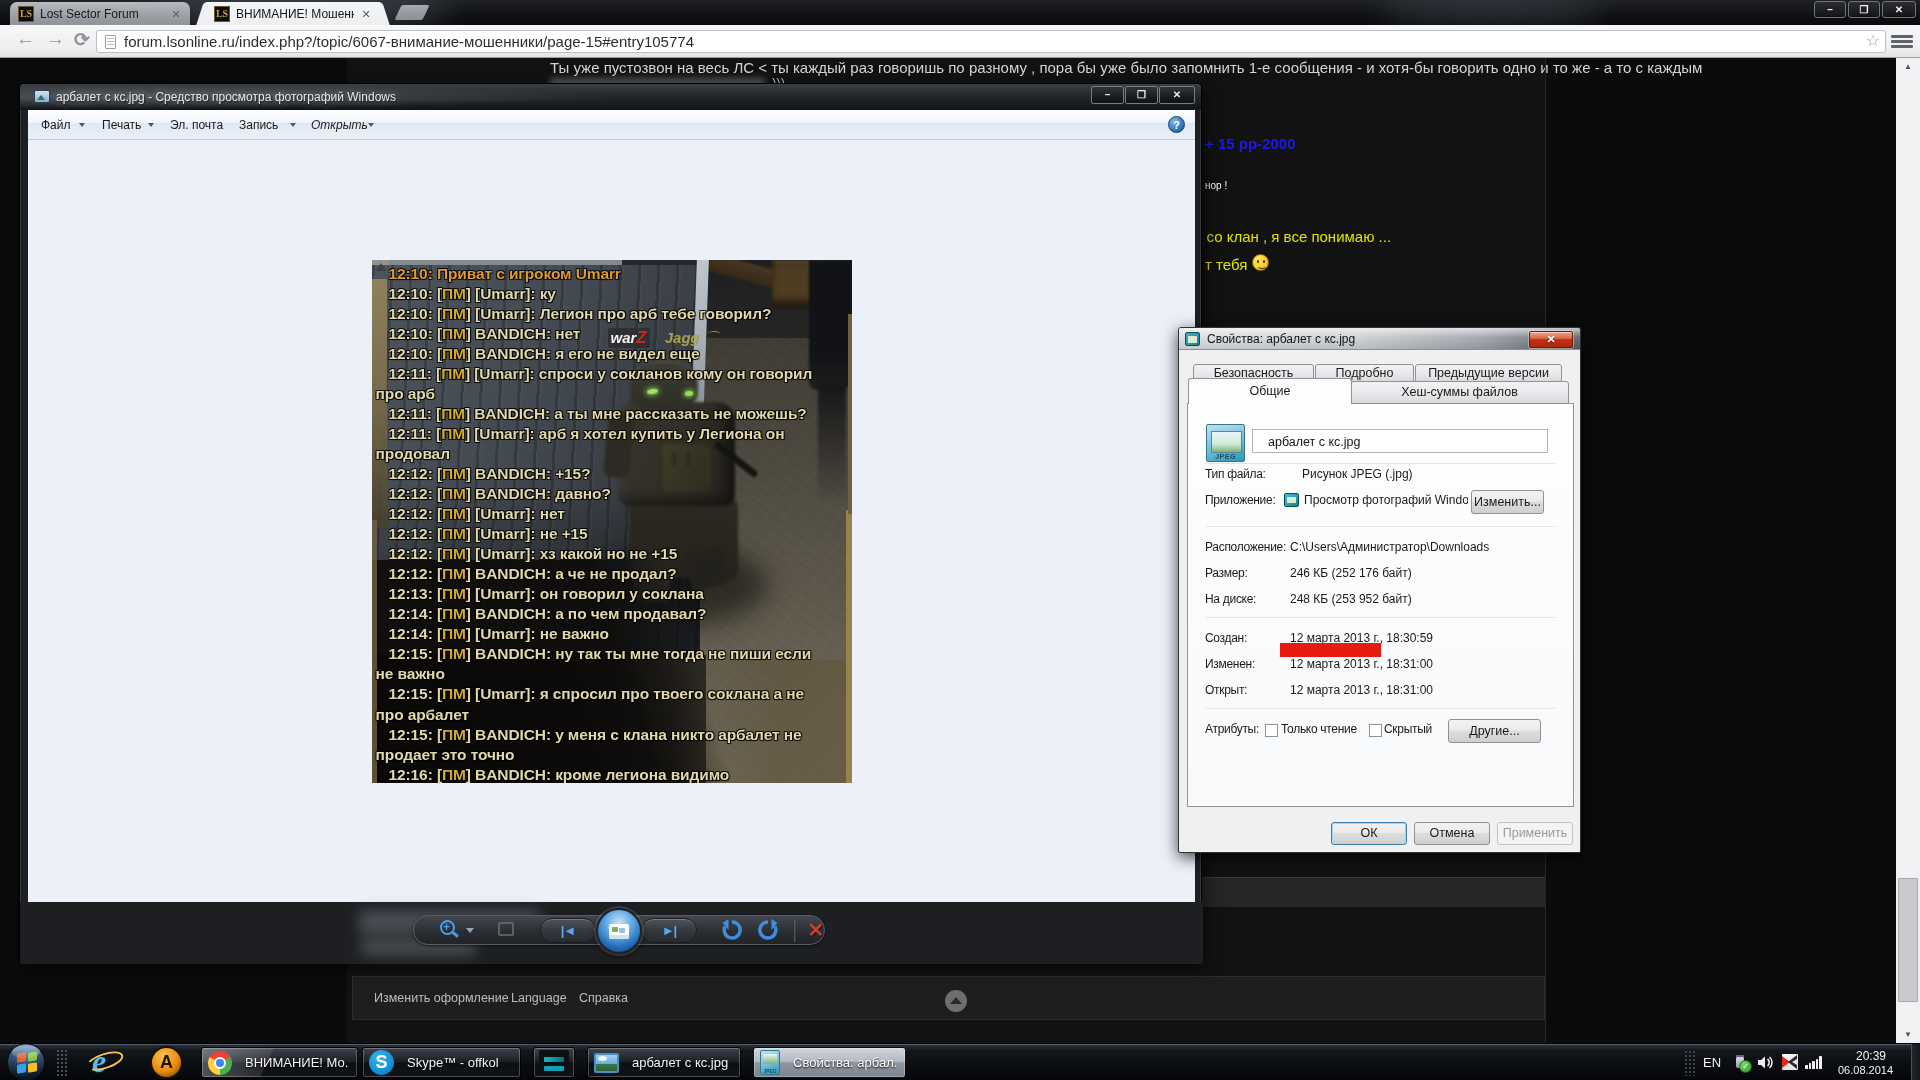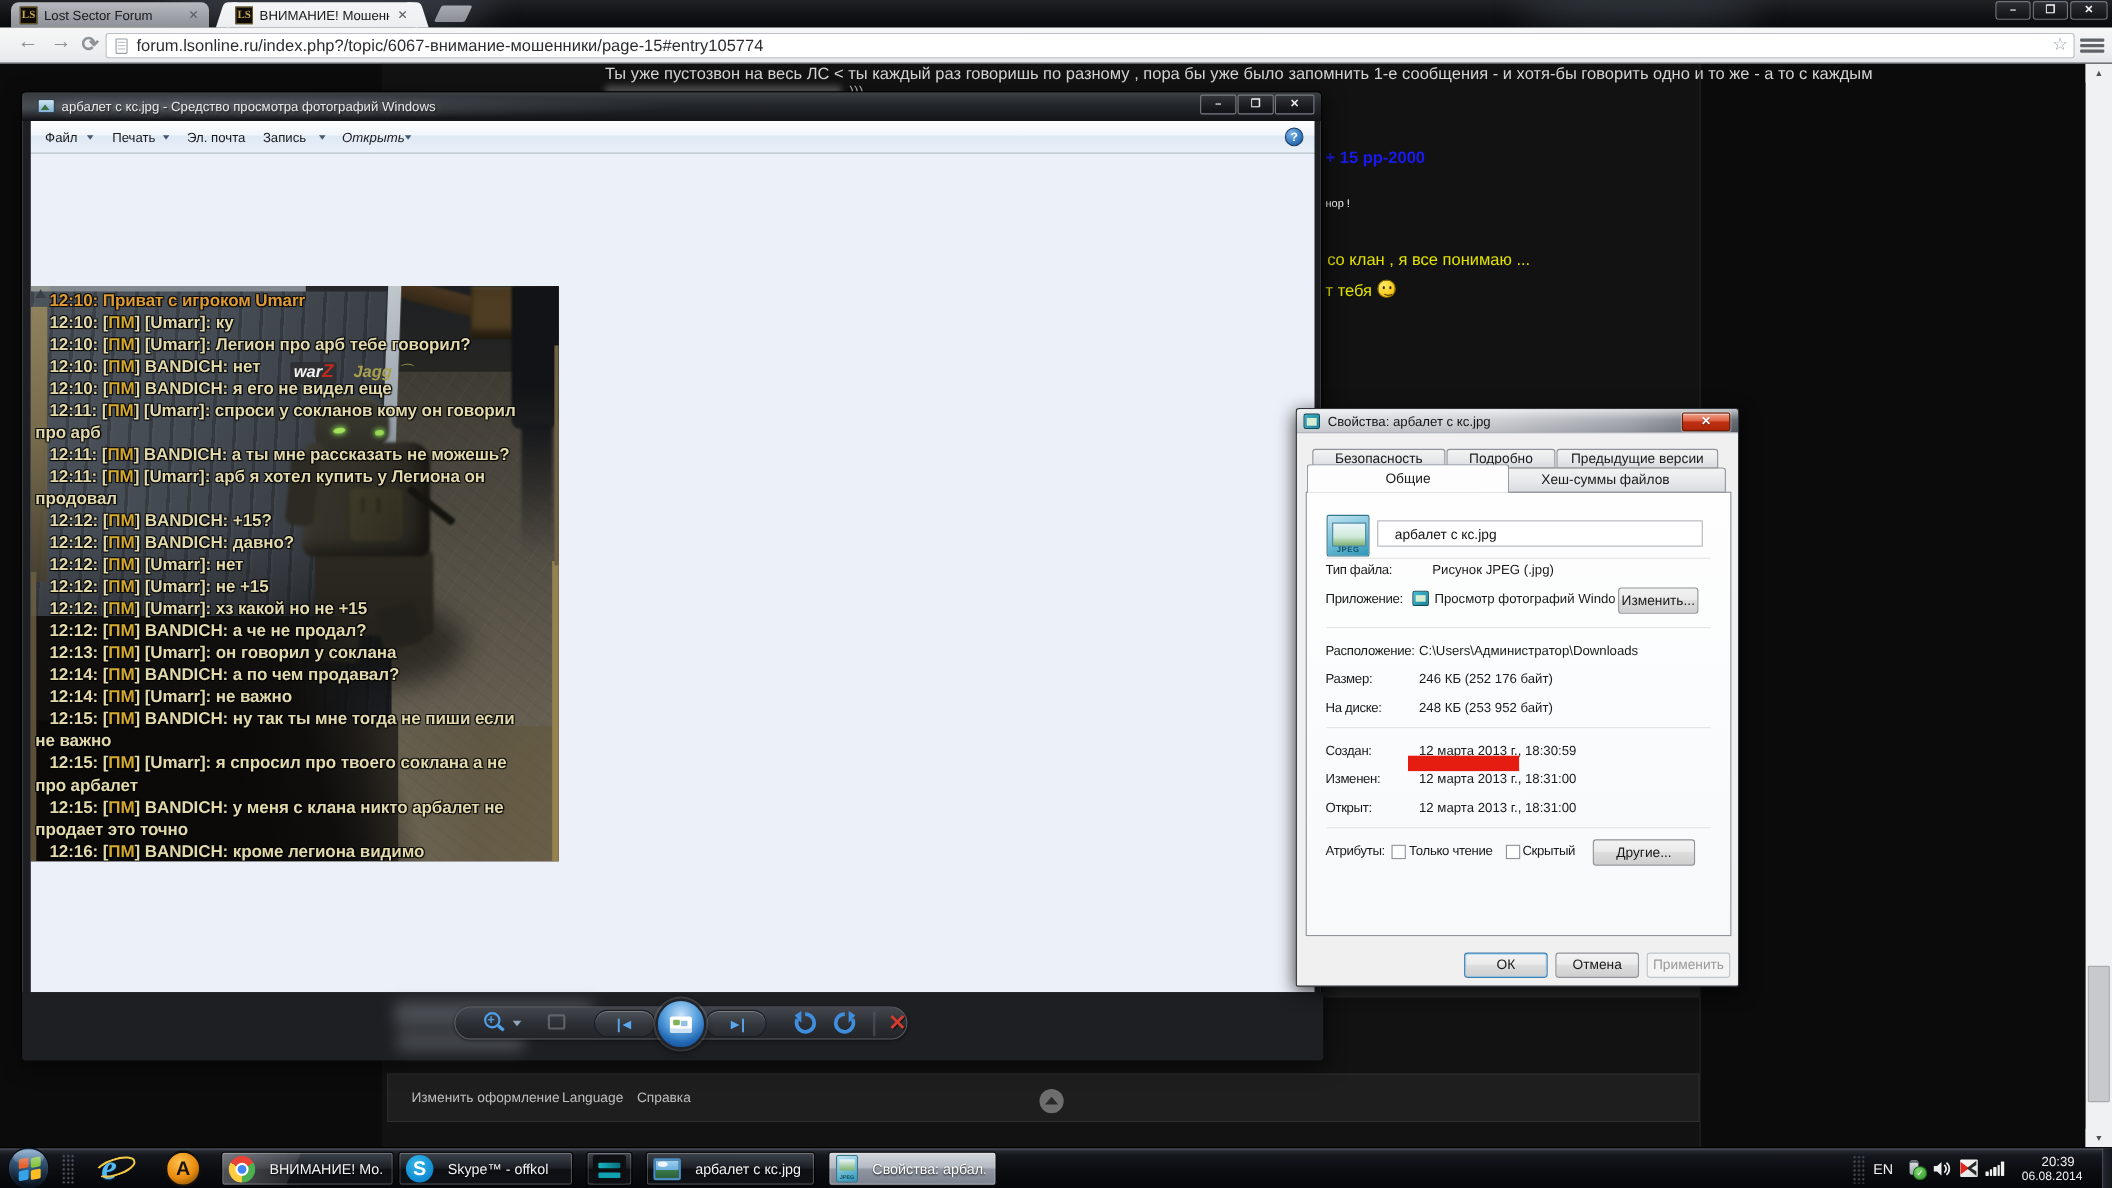--- a/index.html
+++ b/index.html
@@ -77,21 +77,21 @@
   #v-capbtns { right:6px; top:2px; }
   .v-capbtn { height:18px; margin-left:1px; background:linear-gradient(180deg,#32353a,#1a1c20 60%,#101114);
     border:1px solid #777b82; border-radius:2px; color:#ececec; text-align:center; font-size:10px; line-height:16px; font-weight:bold; }
   #v-menubar { left:8px; top:26px; width:1167px; height:30px;
     background:linear-gradient(180deg,#fdfeff 0%,#f0f5fb 45%,#dfe9f4 46%,#e9f0f8 100%); border-bottom:1px solid #c5cdd8; }
   .menu-item { top:8px; font-size:12px; color:#1b1b1b; }
   .menu-arrow { top:13px; width:0; height:0; border-left:3.5px solid transparent; border-right:3.5px solid transparent; border-top:4px solid #44576e; }
   #v-help { right:10px; top:6px; width:17px; height:17px; border-radius:50%;
     background:radial-gradient(circle at 35% 30%,#7db9e8,#2a6cb5 70%,#174a85); border:1px solid #1c3f66;
     color:#fff; font-size:11px; font-weight:bold; text-align:center; line-height:16px; }
-  #v-canvas { left:8px; top:56px; width:1167px; height:762px; background:#ecf0f8; display:flex; align-items:center; justify-content:flex-start; }
+  #v-canvas { left:8px; top:56px; width:1167px; height:762px; background:#ecf0f8; display:flex; align-items:center; justify-content:center; }
   #v-bottombar { left:0; top:818px; width:1183px; height:62px; background:#1d1f23; border-radius:0 0 3px 3px; }
   .blurblob { background:#777c83; filter:blur(7px); opacity:.5; border-radius:4px; }
 
   
   #photo { position:relative; width:480px; height:523px; overflow:hidden; background:#26272a; }
   #gs-wall { left:0; top:0; width:250px; height:12px; background:#82898f; }
   #gs-corner { left:0; top:0; width:17px; height:19px; background:#90948f; }
   #gs-container { left:0; top:5px; width:334px; height:392px;
     background:linear-gradient(115deg,#4d535b 0%,#464c54 35%,#3b4046 65%,#2c2f34 100%); }
   #gs-container:before { content:""; position:absolute; inset:0;
@@ -168,21 +168,21 @@
   #v-prev { left:126px; }
   #v-next { left:227px; }
   .pv-glyph { position:absolute; left:0; top:4px; width:100%; text-align:center; color:#5aa8f0; font-size:13px; font-weight:bold; letter-spacing:-1px; }
   .rot { top:2px; width:24px; height:24px; }
   #v-rotl { left:306px; } #v-rotr { left:342px; }
   #v-sep { left:380px; top:4px; width:1px; height:22px; background:#53575d; box-shadow:1px 0 0 rgba(255,255,255,.08); }
   #v-del { left:389px; top:1px; width:26px; height:26px; color:#d23b30; font-size:20px; font-weight:bold; text-align:center; line-height:26px; text-shadow:1px 1px 1px rgba(0,0,0,.6); }
 
   
   #propsdlg { left:1178px; top:327px; width:403px; height:526px; background:#f0f0f0; border:1px solid #2e3338;
-    border-radius:3px 3px 2px 2px; box-shadow:0 4px 16px rgba(0,0,0,.75);margin-top:44px; }
+    border-radius:3px 3px 2px 2px; box-shadow:0 4px 16px rgba(0,0,0,.75); }
   #d-titlebar { left:0; top:0; width:100%; height:22px; border-radius:3px 3px 0 0;
     background:linear-gradient(90deg,#d9dce0 0%,#c9ccd1 45%,#9fa3aa 75%,#585d66 100%); border-bottom:1px solid #8b8f96; }
   #d-titlebar:before { content:""; position:absolute; inset:0; background:linear-gradient(180deg, rgba(255,255,255,.65), rgba(255,255,255,.1) 45%, rgba(0,0,0,.08)); border-radius:3px 3px 0 0; }
   #d-icon { left:6px; top:4px; width:15px; height:14px; background:linear-gradient(135deg,#3bb3c4,#1b7f96); border:1px solid #0e4c5c; border-radius:2px; }
   #d-icon:before { content:""; position:absolute; left:2px; top:3px; width:9px; height:7px; background:#d8ecd2; }
   #d-title { left:28px; top:4px; font-size:12px; color:#141414; white-space:nowrap; }
   #d-close { left:350px; top:3px; width:44px; height:17px; border-radius:2px;
     background:linear-gradient(180deg,#f0a38e 0%,#dd5f41 45%,#c03014 50%,#ad2708 100%);
     border:1px solid #6e1a04; box-shadow:inset 0 1px 0 rgba(255,255,255,.5), 0 0 0 1px rgba(255,255,255,.35);
     color:#fff; font-size:11px; font-weight:bold; text-align:center; line-height:15px; text-shadow:0 1px 1px rgba(0,0,0,.5); }
@@ -460,21 +460,21 @@
 
   <div id="propsdlg" class="abs">
     <div id="d-titlebar" class="abs">
       <div id="d-icon" class="abs"></div>
       <div id="d-title" class="abs">Свойства: арбалет с кс.jpg</div>
       <div id="d-close" class="abs">✕</div>
     </div>
     <div class="abs d-tab back" style="left:14px;width:121px;">Безопасность</div>
     <div class="abs d-tab back" style="left:136px;width:99px;">Подробно</div>
     <div class="abs d-tab back" style="left:236px;width:147px;">Предыдущие версии</div>
-    <div class="abs d-tab front" id="tab-obschie" style="left:9px;width:184px;">Общие</div>
+    <div class="abs d-tab front" id="tab-obschie" style="left:9px;width:164px;">Общие</div>
     <div class="abs d-tab front" style="left:171px;width:219px;">Хеш-суммы файлов</div>
     <div id="d-pane" class="abs">
       <div id="d-fileicon" class="abs"></div>
       <div id="d-filename" class="abs">арбалет с кс.jpg</div>
       <div class="d-hr" style="top:59px;"></div>
       <div class="d-label" style="top:63px;">Тип файла:</div>
       <div class="d-value" style="top:63px;left:114px;">Рисунок JPEG (.jpg)</div>
       <div class="d-label" style="top:89px;">Приложение:</div>
       <div id="d-appicon" class="abs"></div>
       <div class="d-value" id="d-appvalue" style="top:89px;">Просмотр фотографий Windows</div>

